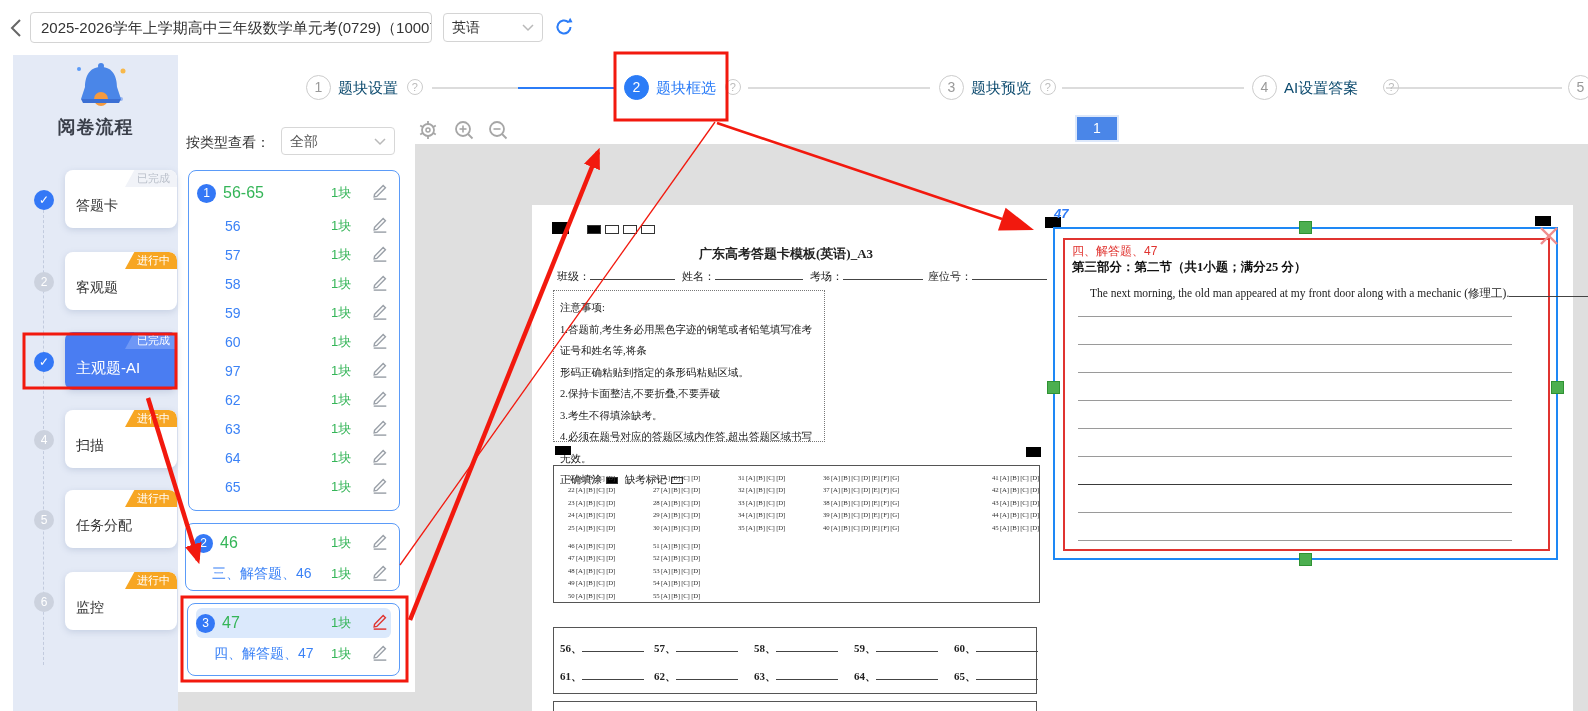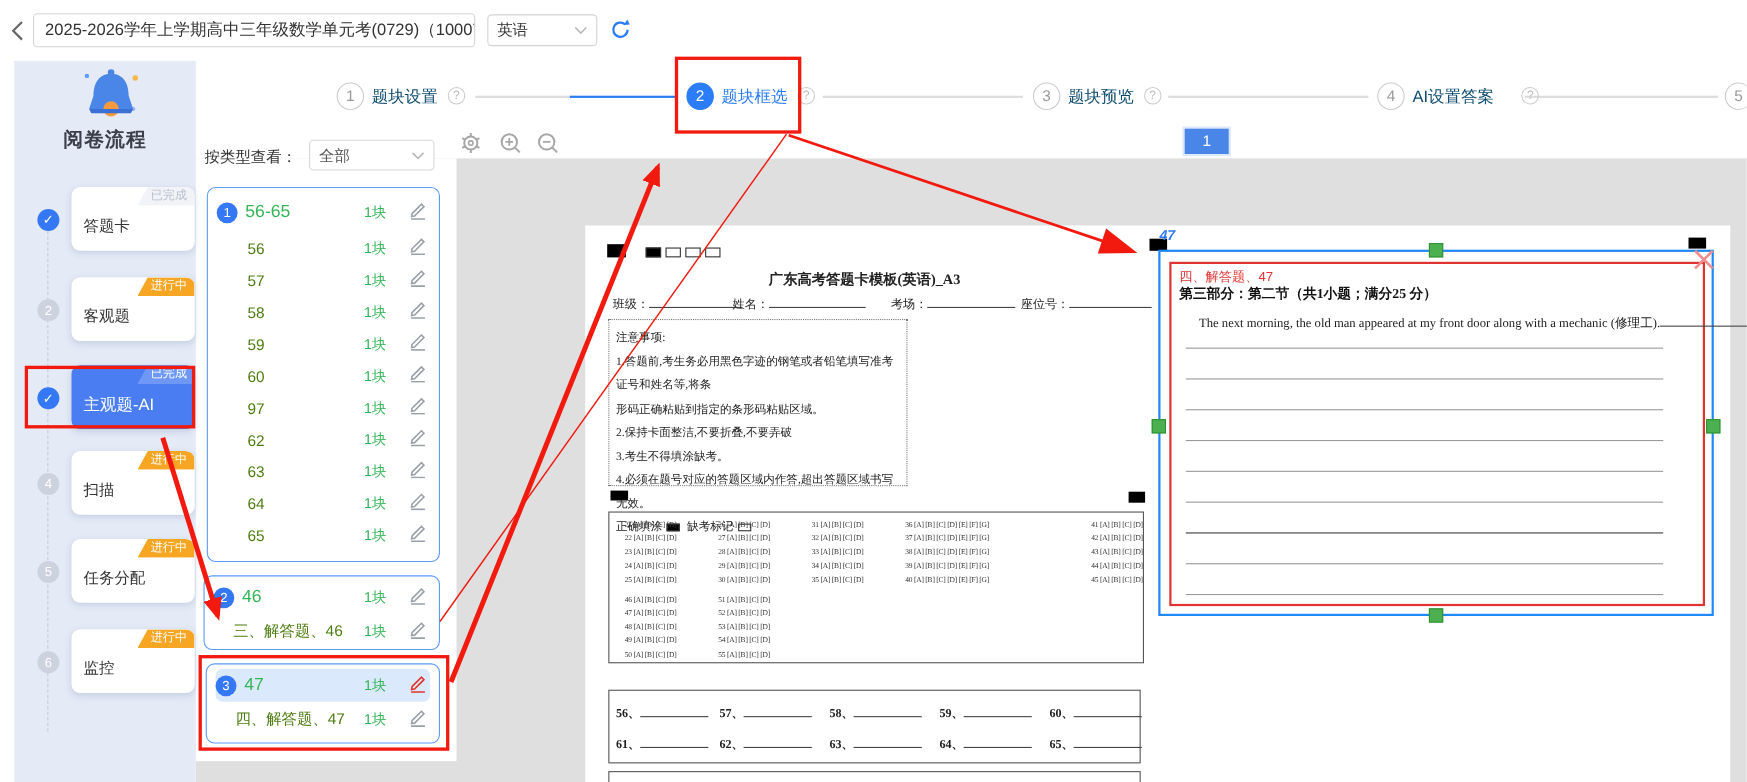--- a/index.html
+++ b/index.html
@@ -105,21 +105,21 @@
   .wline.dark { border-bottom:1.6px solid #3a3a3a; }
   .close-x { position:absolute; left:1005px; top:19px; width:24px; height:24px; z-index:5; cursor:pointer; }
 
   
   .block { position:absolute; background:#fff; border:1px solid #5b9bf8; border-radius:8px; z-index:3;
     padding:4px 8px; }
   .brow { display:flex; align-items:center; }
   .brow .num-circle { width:19px; height:19px; border-radius:50%; background:#3478f6; color:#fff; font-size:12px;
     text-align:center; line-height:19px; margin-right:7px; flex:none; }
   .brow .btitle { font-size:16px; color:#35b558; flex:1; white-space:nowrap; }
-  .brow .bitem-label { font-size:14px; color:#4d7c0f; flex:1; white-space:nowrap; }
+  .brow .bitem-label { font-size:14px; color:#3b82f6; flex:1; white-space:nowrap; }
   .brow .bcount { font-size:13px; color:#35b558; width:34px; text-align:left; margin-right:6px; flex:none; }
   .brow .pencil { width:20px; flex:none; }
   .brow.hl { background:#dbe9fc; border-radius:6px; }
 
   #annotations { position:absolute; left:0; top:0; z-index:20; pointer-events:none; }
 </style>
 </head>
 <body>
 
 <div id="app">
@@ -195,21 +195,21 @@
   <div class="sheet">
 
     <div class="mark" style="left:20px;top:17px;width:17px;height:12px"></div>
     <div class="sq filled" style="left:55px;top:20px"></div>
     <div class="sq" style="left:73px;top:20px"></div>
     <div class="sq" style="left:91px;top:20px"></div>
     <div class="sq" style="left:109px;top:20px"></div>
     <div class="sheet-title">广东高考答题卡模板(英语)_A3</div>
     <div id="sheet-fields">
         <div class="field" style="left: 25px;"><span>班级：</span><span class="uline" style="width:85px"></span></div>
-        <div class="field" style="left: 134px;"><span>姓名：</span><span class="uline" style="width:88px"></span></div>
+        <div class="field" style="left: 150px;"><span>姓名：</span><span class="uline" style="width:88px"></span></div>
         <div class="field" style="left: 278px;"><span>考场：</span><span class="uline" style="width:80px"></span></div>
         <div class="field" style="left: 396px;"><span>座位号：</span><span class="uline" style="width:75px"></span></div>
       </div>
     <div class="notice-box">
       <span>注意事项:</span><br>
       <span id="notice-lines"><span>1.答题前,考生务必用黑色字迹的钢笔或者铅笔填写准考证号和姓名等,将条</span><br><span>形码正确粘贴到指定的条形码粘贴区域。</span><br><span>2.保持卡面整洁,不要折叠,不要弄破</span><br><span>3.考生不得填涂缺考。</span><br><span>4.必须在题号对应的答题区域内作答,超出答题区域书写无效。</span><br></span>
       <span>正确填涂</span><span class="legend-box filled"></span>
       <span>缺考标记</span><span class="legend-box"></span>
     </div>
     <div class="mark" style="left:23px;top:241px;width:16px;height:9px"></div>

